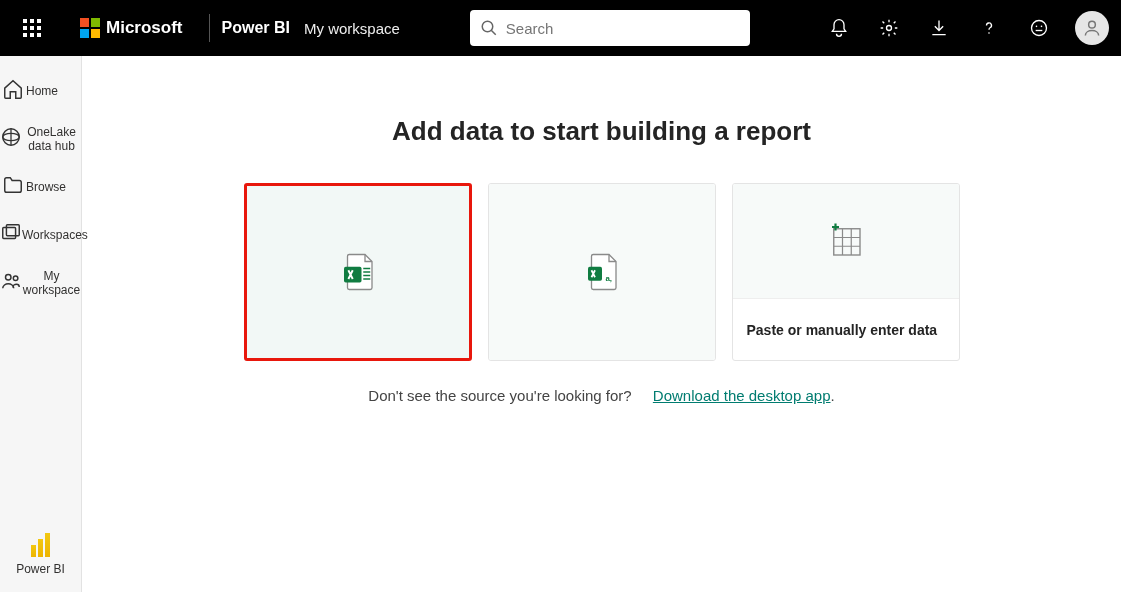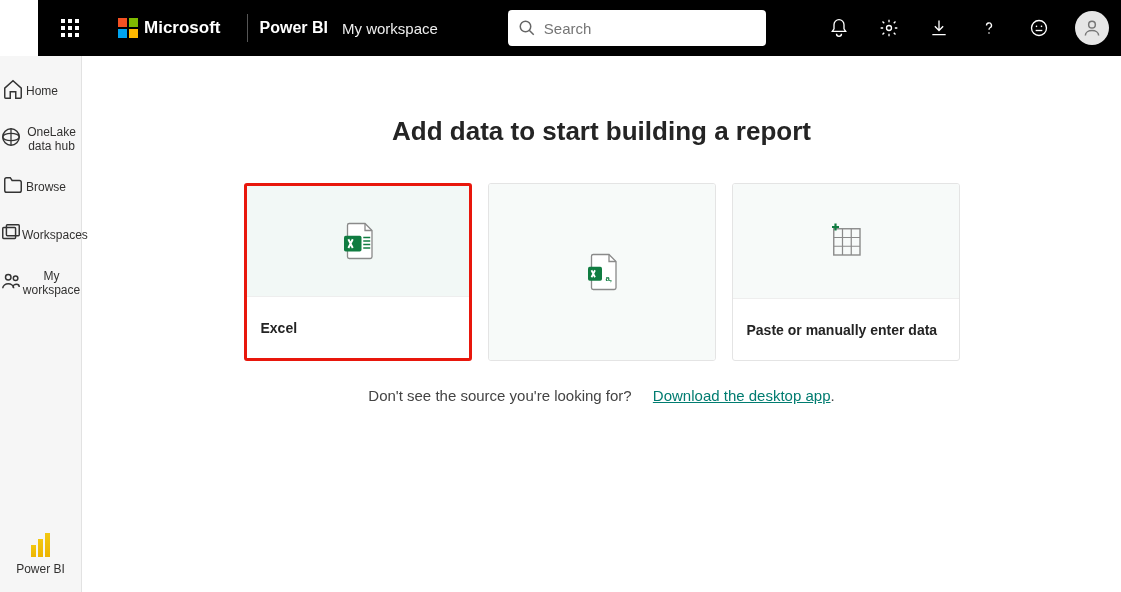--- a/index.html
+++ b/index.html
@@ -10,40 +10,39 @@
     overflow: hidden;
     background: #fff;
   }
   .topbar {
     background: #000;
     height: 56px;
     display: flex;
     align-items: center;
     color: #fff;
     padding: 0 12px;
-    margin-left: 38px;
   }
   .waffle {
     width: 40px; height: 40px; display:flex; align-items:center; justify-content:center;
     margin-right: 28px;
     cursor:pointer;
   }
   .ms-logo { display:flex; align-items:center; gap:6px; margin-right:14px;}
   .ms-logo-squares { width:20px; height:20px; display:grid; grid-template-columns:1fr 1fr; grid-template-rows:1fr 1fr; gap:2px;}
   .ms-logo-squares div:nth-child(1){ background:#F25022;}
   .ms-logo-squares div:nth-child(2){ background:#7FBA00;}
   .ms-logo-squares div:nth-child(3){ background:#00A4EF;}
   .ms-logo-squares div:nth-child(4){ background:#FFB900;}
   .ms-text { font-size:17px; font-weight:600;}
   .divider { width:1px; height:28px; background:#555; margin:0 12px;}
   .product { font-size:16px; font-weight:600;}
   .workspace-label { font-size:15px; margin-left:14px; color:#eee;}
   .search-wrap { flex:0 0 auto; margin-left: 70px; }
   .search {
-    width: 258px; height: 36px; background:#fff; border-radius:4px;
+    width: 280px; height: 36px; background:#fff; border-radius:4px;
     display:flex; align-items:center; padding:0 10px; color:#666;
   }
   .search input {
     border:none; outline:none; font-size:15px; flex:1; color:#333; background:transparent;
   }
   .top-actions { margin-left:auto; display:flex; align-items:center; gap:10px;}
   .top-icon {
     width:40px; height:40px; display:flex; align-items:center; justify-content:center;
     cursor:pointer; color:#fff;
   }
@@ -256,23 +255,20 @@
       <div class="card highlight">
         <div class="card-top">
           <svg width="42" height="42" viewBox="0 0 48 48">
             <path d="M14 4h18l8 8v30a2 2 0 0 1-2 2H14a2 2 0 0 1-2-2V6a2 2 0 0 1 2-2z" fill="#fff" stroke="#8a8a8a" stroke-width="1.5"></path>
             <path d="M32 4v8h8" fill="none" stroke="#8a8a8a" stroke-width="1.5"></path>
             <rect x="8" y="18" width="20" height="18" rx="2" fill="#107C41"></rect>
             <path d="M13 22l5 10M18 22l-5 10" stroke="#fff" stroke-width="2.2"></path>
             <path d="M30 20h8M30 24h8M30 28h8M30 32h8" stroke="#107C41" stroke-width="1.5"></path>
           </svg>
         </div>
-        <div class="card-bottom">
-            <span>Excel</span>
-          </div>
       </div>
 
       <div class="card">
         <div class="card-top">
           <svg width="42" height="42" viewBox="0 0 48 48">
             <path d="M14 4h18l8 8v30a2 2 0 0 1-2 2H14a2 2 0 0 1-2-2V6a2 2 0 0 1 2-2z" fill="#fff" stroke="#8a8a8a" stroke-width="1.5"></path>
             <path d="M32 4v8h8" fill="none" stroke="#8a8a8a" stroke-width="1.5"></path>
             <rect x="8" y="18" width="16" height="16" rx="2" fill="#107C41"></rect>
             <path d="M12 22l4 8M16 22l-4 8" stroke="#fff" stroke-width="2"></path>
             <text x="28" y="34" font-size="9" fill="#107C41" font-weight="700">a,</text>

